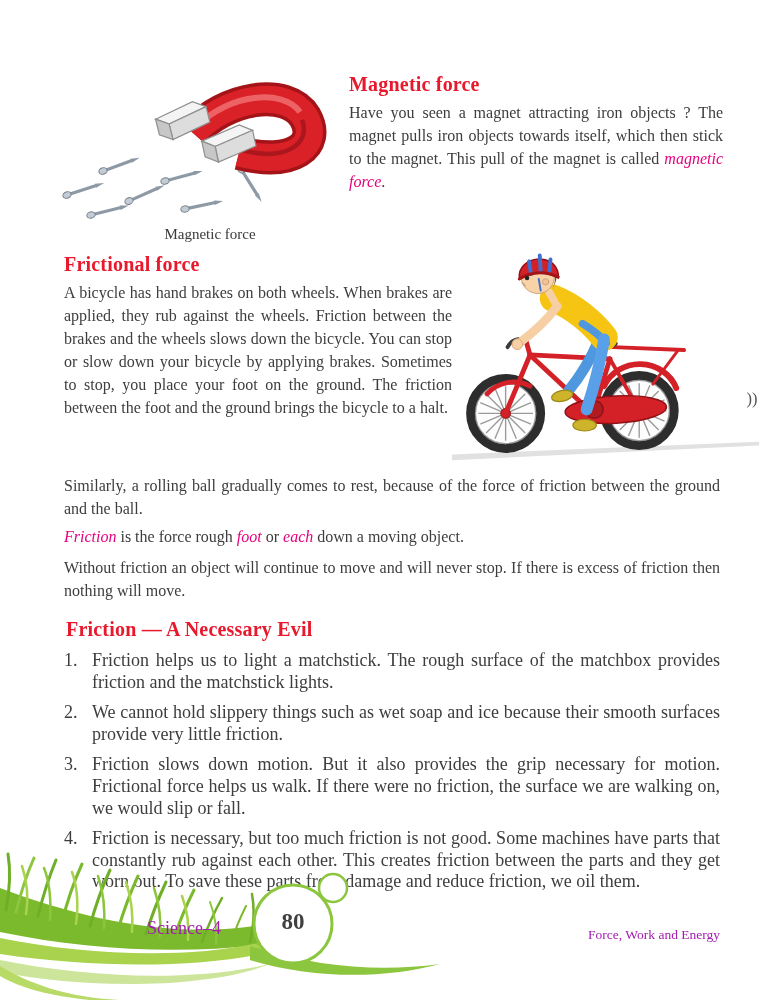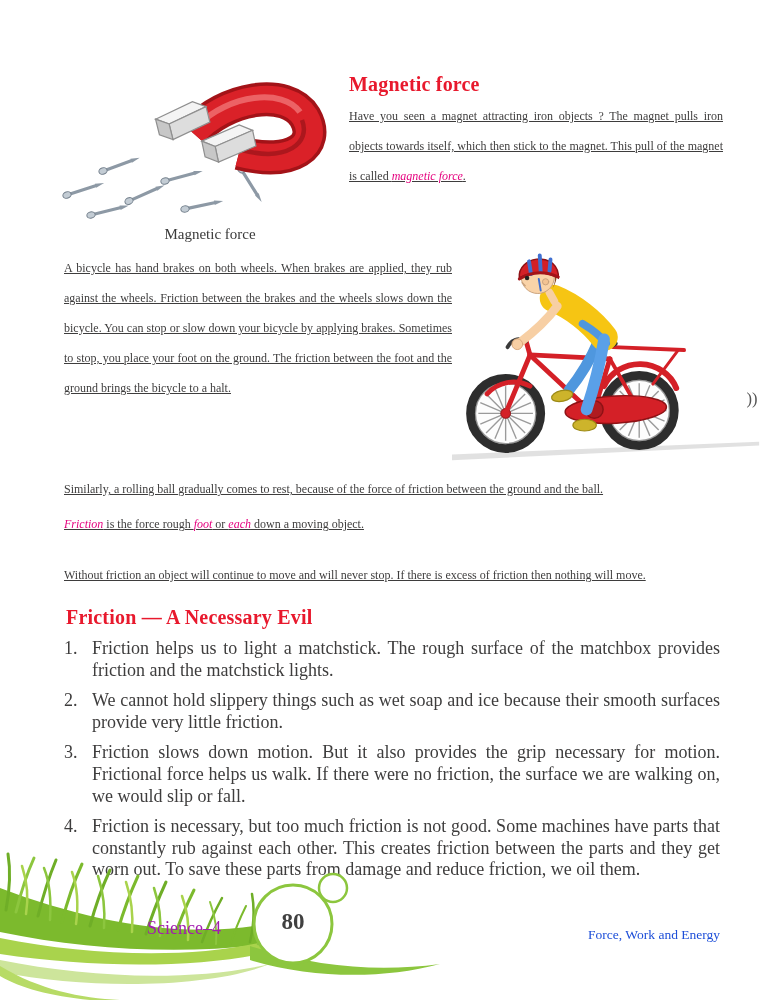--- a/index.html
+++ b/index.html
@@ -1,51 +1,51 @@
 <!DOCTYPE html>
 <html><head>
 <meta charset="utf-8">
 <style>
   * { margin:0; padding:0; box-sizing:border-box; }
   html,body { background:#ffffff; }
   body { width:783px; height:1000px; font-family:"Liberation Serif","DejaVu Serif",serif; }
   .page { position:relative; width:783px; height:1000px; background:#fff; color:#3e3d3d; overflow:hidden; }
 
   h2.sec { font-family:"Liberation Serif",serif; font-weight:bold; font-size:20px; color:#e8192d; letter-spacing:.2px; }
-  p.body { font-size:12px; line-height:30px; color:#3e3d3d;text-decoration:underline; }
+  p.body { font-size:16px; line-height:23px; color:#3e3d3d; }
   .just { text-align:justify; }
   .mag { color:#e5007e; font-style:italic;text-align:center; }
 
   .row1 { display:flex; padding:63px 60px 0 45px; }
   .magnet-fig { flex:none; width:300px; text-align:center; }
   .magnet-fig svg { width:292px; height:158px; display:block; }
   .fig-caption { font-size:15px; color:#3a3a3a; margin-top:5px; text-align:center; margin-left:30px; }
   .magnet-text { flex:1; padding-left:4px; padding-top:10px; }
   .magnet-text h2 { margin-bottom:5px; }
 
   .row2 { display:flex; padding:10px 23px 0 64px; }
   .friction-text { flex:none; width:388px; }
   .friction-text h2 { margin-bottom:5px; }
   .bike-fig { flex:1; margin-top:-18px; text-align:right; }
   .bike-fig svg { width:312px; height:235px; }
 
   .fullblock { padding:0 63px 0 64px; }
   .p-sim { }
   .p-def { margin-top:5px; }
-  .p-without { margin-top:21px; }
+  .p-without { margin-top:8px; }
 
   h2.evil { margin:16px 0 9px 2px; }
   ol.evil-list { list-style:none; }
   ol.evil-list li { position:relative; padding-left:28px; margin-bottom:9px; font-size:18px; line-height:21.6px; text-align:justify; color:#3e3d3d; }
   ol.evil-list .li-num { position:absolute; left:0; top:0; }
 
   .footer-art { position:absolute; left:0; bottom:0; width:783px; height:152px; pointer-events:none; }
   .book-title { position:absolute; left:147px; top:918px; font-size:18px; color:#a21caf; }
   .page-num { position:absolute; left:265px; top:909px; width:56px; text-align:center; font-size:23px; font-weight:bold; color:#404040; }
-  .chapter-title { position:absolute; right:63px; top:927px; font-size:13.5px; color:#1d4ed8; }
+  .chapter-title { position:absolute; right:63px; top:927px; font-size:13.5px; color:#a21caf; }
 </style>
 </head>
 <body>
 
 <div class="page">
 
   <div class="row1">
     <figure class="magnet-fig">
       <svg viewBox="0 0 292 158">
 
@@ -108,20 +108,21 @@
       <figcaption class="fig-caption">Magnetic force</figcaption>
     </figure>
     <div class="magnet-text">
       <h2 class="sec">Magnetic force</h2>
       <p class="body just"><span>Have you seen a magnet attracting iron objects ? The magnet pulls iron objects towards itself, which then stick to the magnet. This pull of the magnet is called </span><span class="mag">magnetic force</span><span>.</span></p>
     </div>
   </div>
 
   <div class="row2">
     <div class="friction-text">
+      <h2 class="sec">Frictional force</h2>
       <p class="body just">A bicycle has hand brakes on both wheels. When brakes are applied, they rub against the wheels. Friction between the brakes and the wheels slows down the bicycle. You can stop or slow down your bicycle by applying brakes. Sometimes to stop, you place your foot on the ground. The friction between the foot and the ground brings the bicycle to a halt.</p>
     </div>
     <div class="bike-fig">
       <svg viewBox="0 0 320 235">
 
         <polygon points="0,222 315,209 315,213 0,228" fill="#d9d9d9" opacity=".8"></polygon>
 
         <g>
           <circle cx="192" cy="177" r="31" fill="#fdfdfd" stroke="#9a9a9a" stroke-width="1.5"></circle>
           <g stroke="#9a9a9a" stroke-width="1.4">

